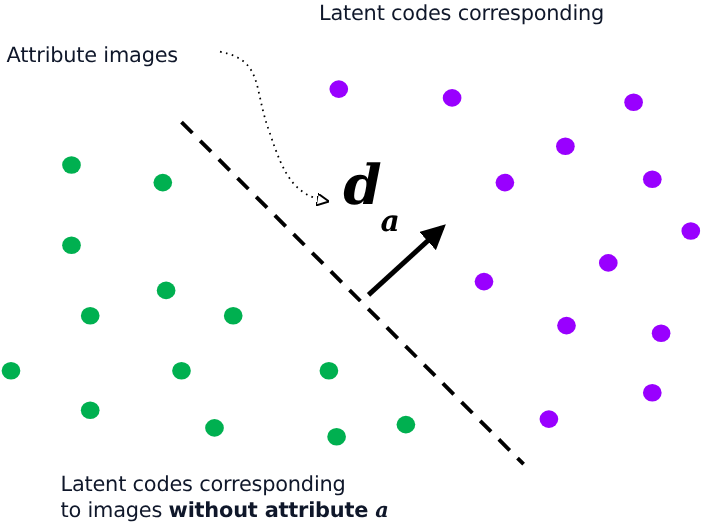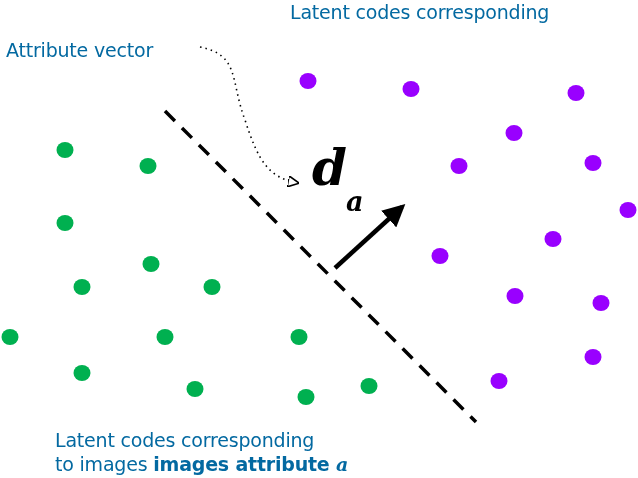--- a/index.html
+++ b/index.html
@@ -1,18 +1,18 @@
 <!DOCTYPE html>
 <html><head>
   <meta charset="utf-8">
   <style>
     html, body { margin: 0; padding: 0; background: #ffffff; }
     body { width: 638px; height: 478px; position: relative; overflow: hidden; font-family: "DejaVu Sans", sans-serif; }
     #canvas { position: absolute; left: 0; top: 0; }
-    .label { position: absolute; color: #0369a1; font-size: 19px; line-height: 24px; white-space: nowrap; letter-spacing: -0.2px; }
+    .label { position: absolute; color: #0f172a; font-size: 19px; line-height: 24px; white-space: nowrap; letter-spacing: -0.2px; }
     .label b { font-weight: bold; }
     .label i.var { font-family: "DejaVu Serif", serif; font-style: italic; font-weight: bold; }
     #lbl-attr { left: 6px; top: 38px; }
     #lbl-with { left: 290px; top: 0px; }
     #lbl-without { left: 55px; top: 428px; }
     #math-d { position: absolute; left: 312px; top: 143px; font-family: "DejaVu Serif", serif; font-style: italic; font-weight: bold; font-size: 50px; line-height: 50px; color: #000; }
     #math-a { position: absolute; left: 346px; top: 188px; font-family: "DejaVu Serif", serif; font-style: italic; font-weight: bold; font-size: 27px; line-height: 28px; color: #000; }
   </style>
 </head>
 <body>
@@ -54,25 +54,25 @@
       <ellipse cx="515" cy="296" rx="8.5" ry="8" fill="#9900ff"></ellipse>
       <ellipse cx="601" cy="303" rx="8.5" ry="8" fill="#9900ff"></ellipse>
       <ellipse cx="593" cy="357" rx="8.5" ry="8" fill="#9900ff"></ellipse>
       <ellipse cx="499" cy="381" rx="8.5" ry="8" fill="#9900ff"></ellipse>
     </g>
   <line id="boundary" stroke="#000" stroke-width="3.5" stroke-dasharray="14,10" x1="165" y1="111" x2="476" y2="422"></line>
   <path id="pointer" fill="none" stroke="#000" stroke-width="1.6" stroke-dasharray="1.5,4" marker-end="url(#hollow-tri)" d="M 200 47 C 240 55, 230 80, 245 120 C 258 160, 268 178, 298 183"></path>
   <line id="vec-arrow" stroke="#000" stroke-width="4.5" marker-end="url(#solid-tri)" x1="335" y1="268" x2="402" y2="207"></line>
 </svg>
 
-<div class="label" id="lbl-attr">Attribute vector</div>
+<div class="label" id="lbl-attr">Attribute images</div>
 
 <div class="label" id="lbl-with">
   <div>Latent codes corresponding</div>
 </div>
 
 <div class="label" id="lbl-without">
   <div>Latent codes corresponding</div>
-  <div><span>to images </span><b>images attribute </b><i class="var">a</i></div>
+  <div><span>to images </span><b>without attribute </b><i class="var">a</i></div>
 </div>
 
 <div id="math-d">d</div>
 <div id="math-a">a</div>
 
 </body></html>

